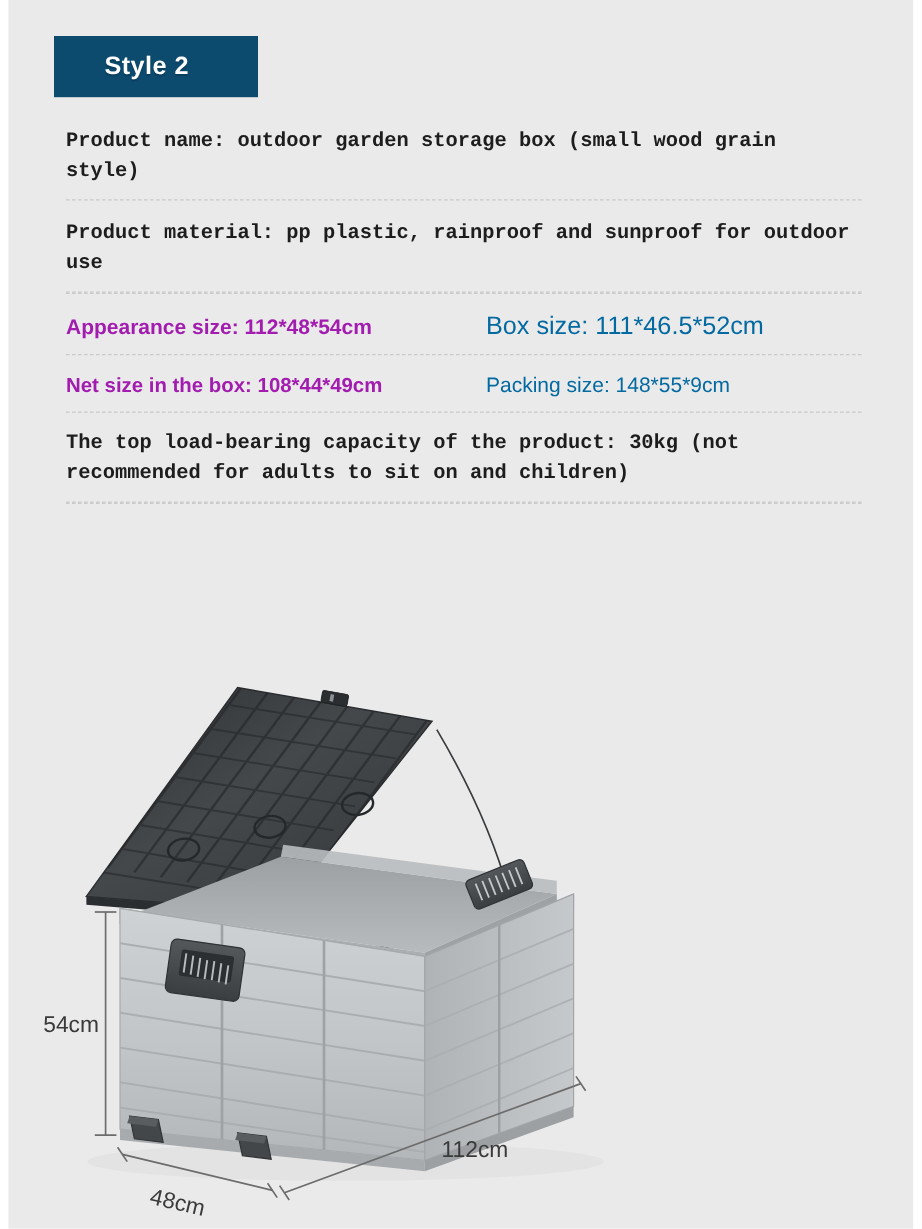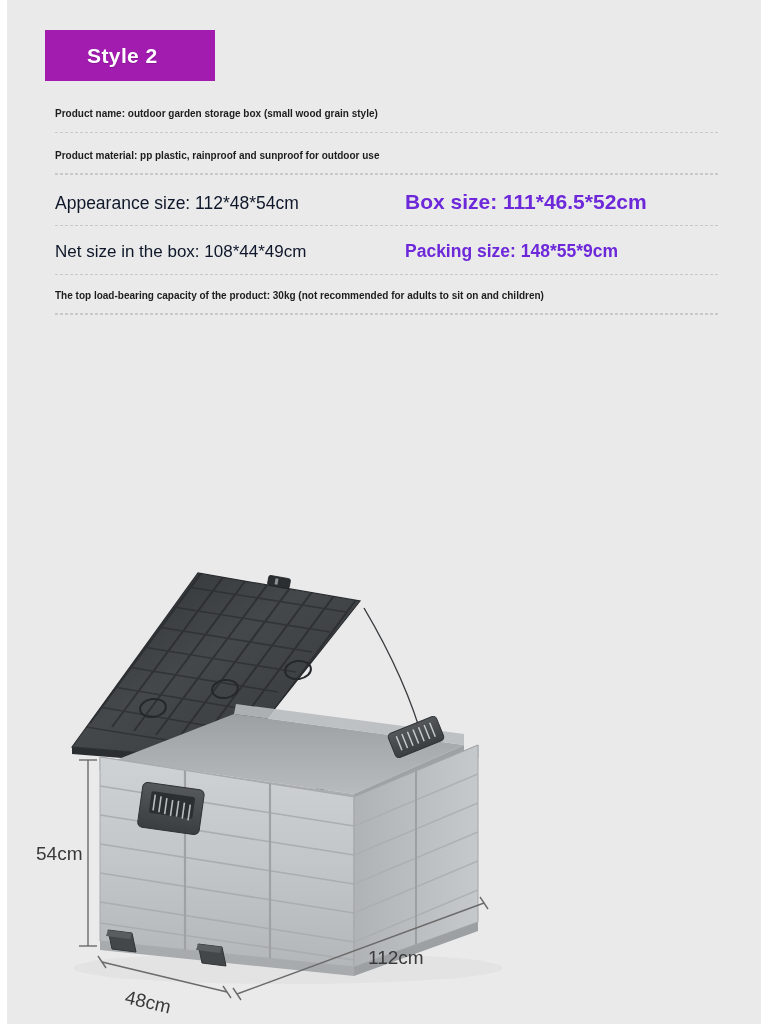--- a/index.html
+++ b/index.html
@@ -33,21 +33,21 @@
     background: #eaeaea;
   }
 
   
   .badge {
     position: absolute;
     left: 38px;
     top: 30px;
     width: 170px;
     height: 51px;
-    background: #a21caf;
+    background: #0c4a6e;
     display: flex;
     align-items: center;
     padding-left: 42px;
     box-sizing: border-box;
   }
   .badge-label {
     color: #ffffff;
     font-size: 21px;
     font-weight: bold;
     letter-spacing: .4px;
@@ -71,45 +71,45 @@
     line-height: 1.45;
     display: block;
   }
   .rule {
     height: 0;
     border-top: 1px dashed #c9c9c9;
     margin: 0;
   }
 
   
-  .r-small .spec-text { font-size: 10px; }
+  .r-small .spec-text { font-size: 17px; font-family: Liberation Mono, monospace; }
   .r-small { padding: 0 0 10px 0; }
 
   
   .r-indent { padding: 0 0 10px 0; }
   .r-indent .spec-text { font-size: 11.5px; padding-left: 33px; }
 
   
   .r-pair {
     display: flex;
     align-items: baseline;
     padding: 0 0 9px 0;
   }
   .dim-a {
     font-size: 17.5px;
-    font-weight: normal;
-    color: #0f172a;
+    font-weight: bold;
+    color: #a21caf;
     width: 350px;
     flex: 0 0 350px;
     line-height: 1.5;
   }
   .dim-b {
     font-size: 21px;
-    font-weight: bold;
-    color: #6d28d9;
+    font-weight: normal;
+    color: #0369a1;
     line-height: 1.35;
   }
   .r-pair2 .dim-a { font-size: 17px; }
   .r-pair2 .dim-b { font-size: 17.5px; }
 
   .pad-top-1 { padding-top: 13px; }
   .pad-top-2 { padding-top: 16px; }
   .pad-top-3 { padding-top: 14px; }
   .pad-top-4 { padding-top: 13px; }
   .pad-top-5 { padding-top: 14px; }

